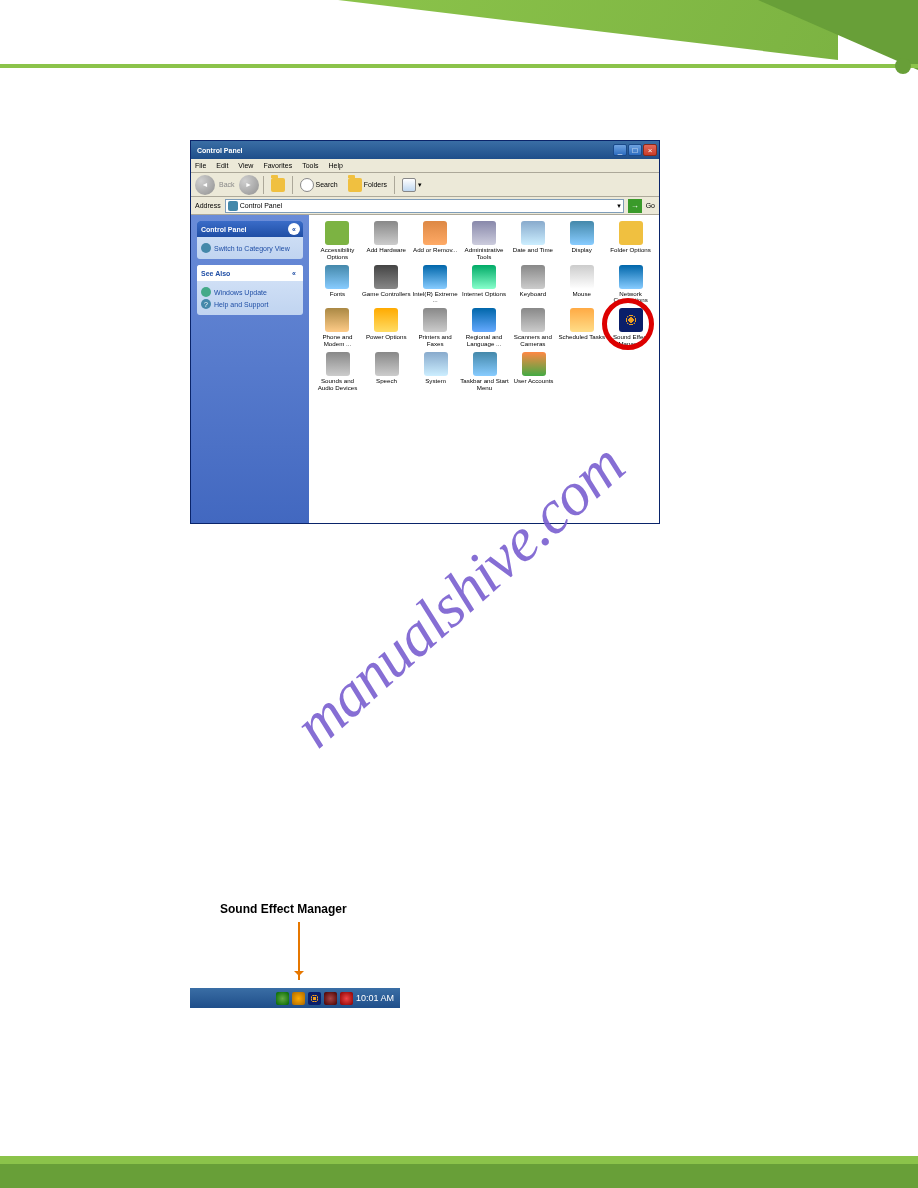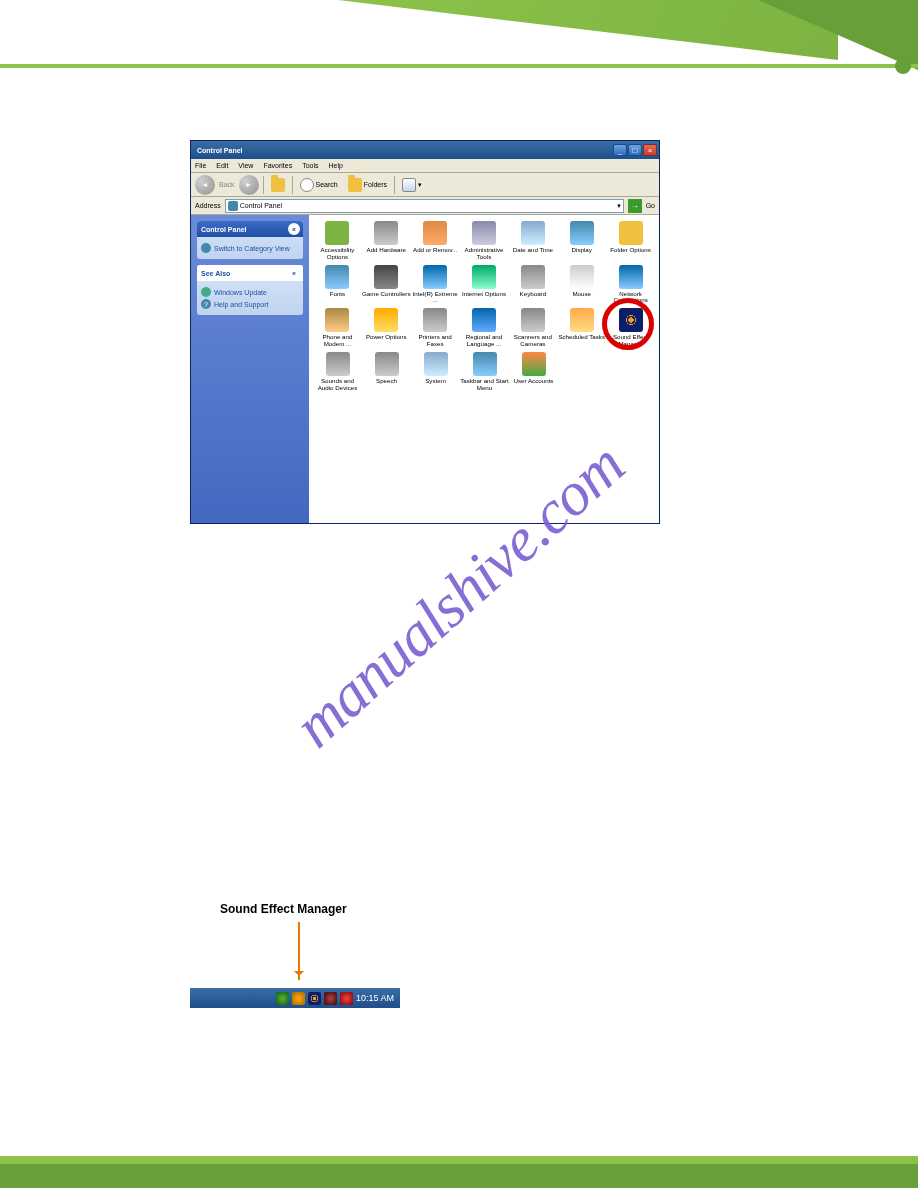--- a/index.html
+++ b/index.html
@@ -302,19 +302,19 @@
 
 <div class="callout">Sound Effect Manager</div>
 <div class="arrow"></div>
 
 <div class="tray">
   <div class="ti ti1"></div>
   <div class="ti ti2"></div>
   <div class="ti ti3"></div>
   <div class="ti ti4"></div>
   <div class="ti ti5"></div>
-  <span>10:15 AM</span>
+  <span>10:01 AM</span>
 </div>
 
 <div class="ftr">
   <div class="f1"></div>
   <div class="f2"></div>
 </div>
 
 </body></html>

